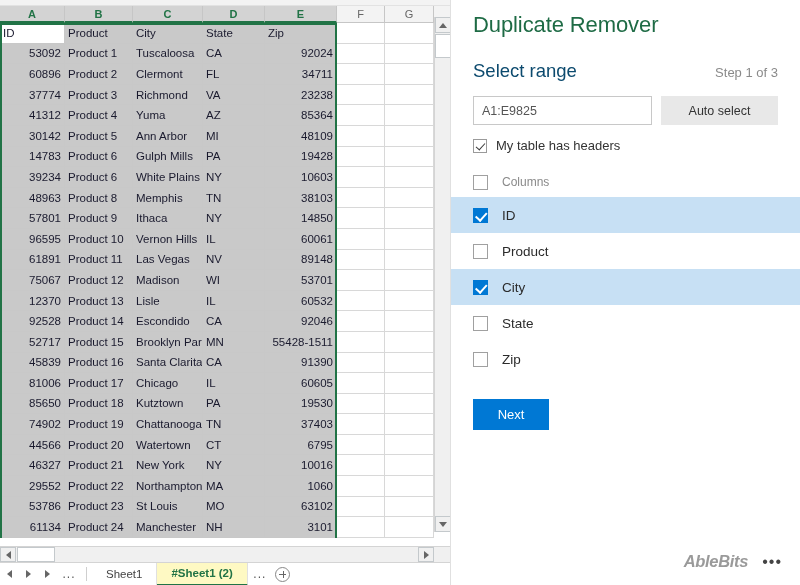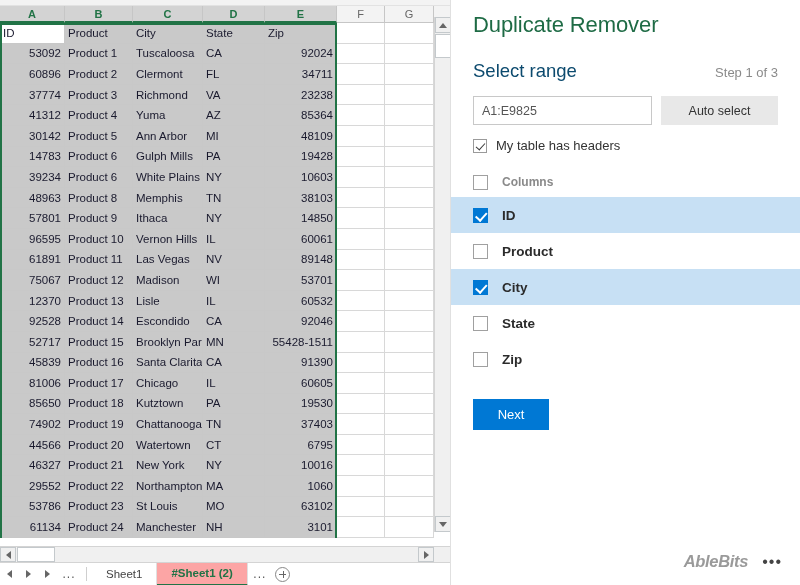--- a/index.html
+++ b/index.html
@@ -175,21 +175,21 @@
     height: 23px;
     padding: 4px 14px;
     display: flex; align-items: center;
     color: #444;
     border-right: 1px solid #e0e0e0;
   }
   .sheet-tab.active {
     color: #217346;
     font-weight: bold;
     border-bottom: 2px solid #217346;
-    background: #fca5a5;
+    background: #fef9c3;
   }
   .plus-btn {
     width: 22px; height: 23px;
     display: flex; align-items: center; justify-content: center;
   }
   .plus-circ {
     width: 15px; height: 15px;
     border: 1px solid #888;
     border-radius: 50%;
     position: relative;
@@ -284,21 +284,21 @@
     border: 1.4px solid #7ab3e0;
     border-radius: 50%;
     display: flex; align-items: center; justify-content: center;
     color: #5a9bd4;
     font-size: 11px;
     font-family: "Liberation Serif", serif;
     font-style: italic;
     cursor: pointer;
   }
 
-  #col-list { margin-top: 14px; margin-left: -22px; margin-right: -22px; font-weight: bold; }
+  #col-list { margin-top: 14px; margin-left: -22px; margin-right: -22px; }
   .col-item {
     display: flex; align-items: center;
     height: 36px;
     padding-left: 22px;
     gap: 14px;
   }
   .col-item.head { height: 30px; }
   .col-item.sel { background: #c7e0f4; }
   .col-cb {
     width: 15px; height: 15px;

